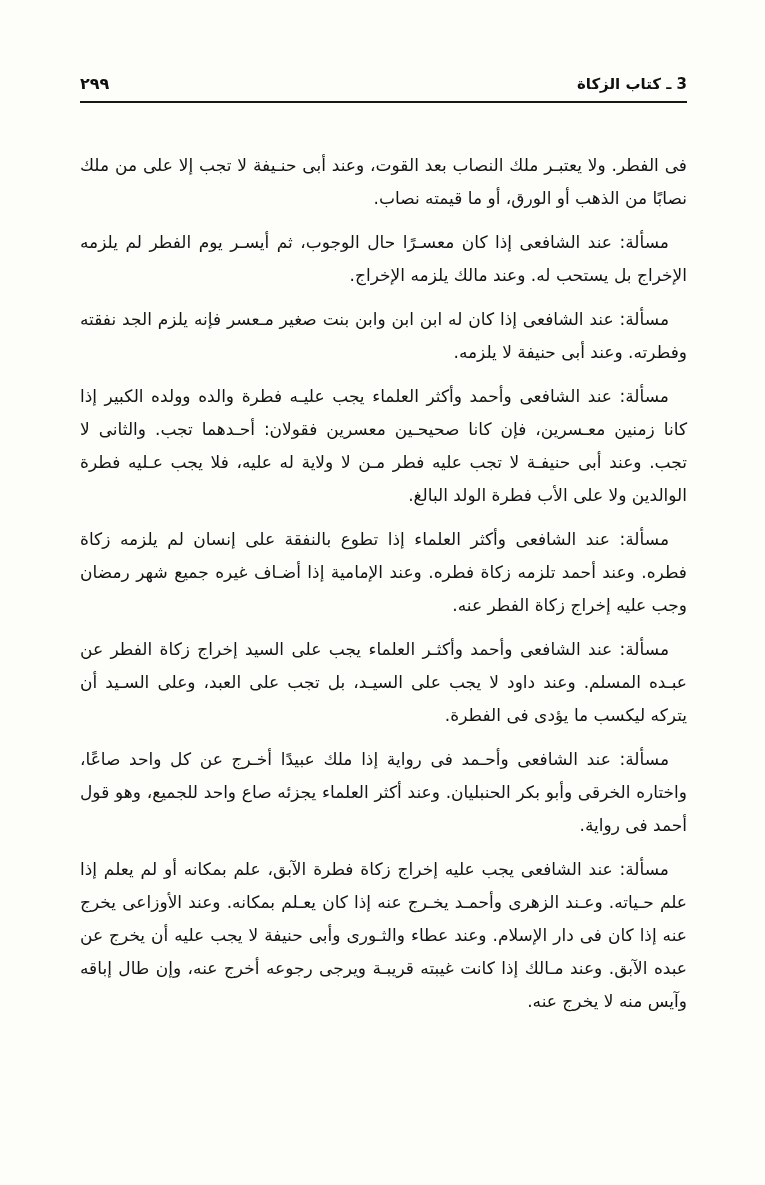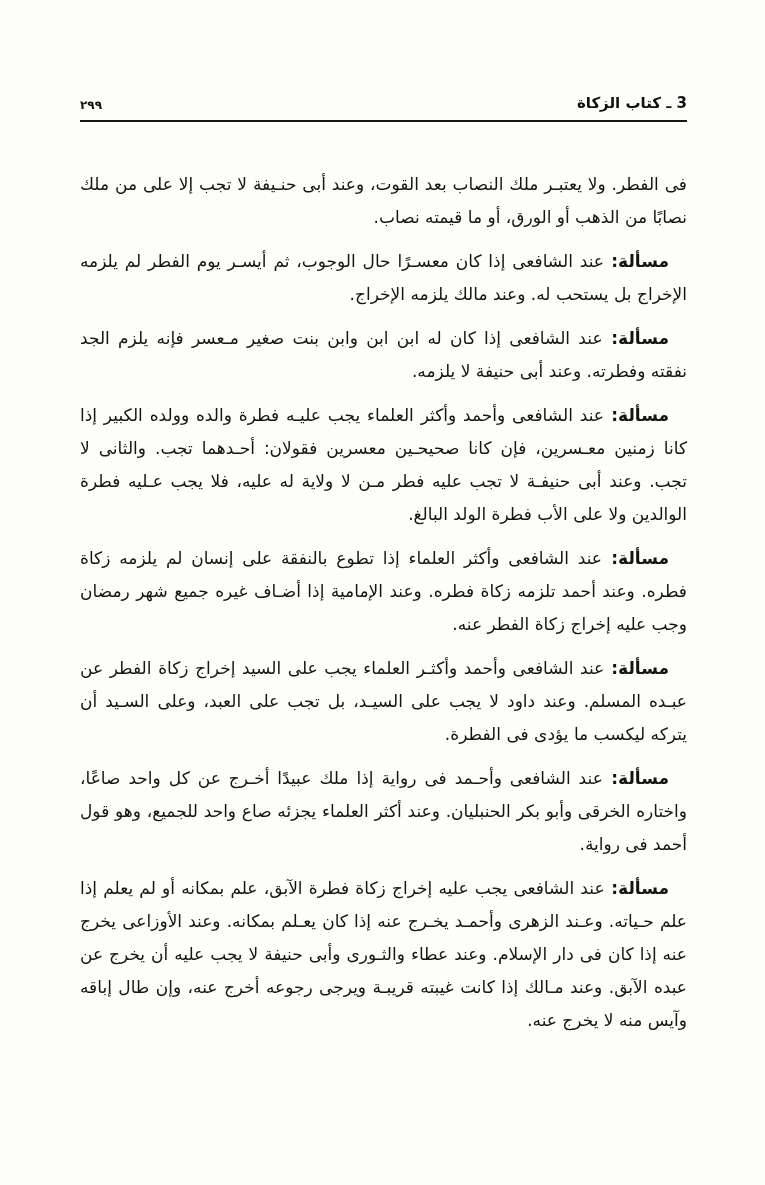--- a/index.html
+++ b/index.html
@@ -27,41 +27,41 @@
     display: flex;
     justify-content: space-between;
     align-items: flex-end;
     font-weight: bold;
     font-size: 15px;
     color: #101010;
     padding-bottom: 8px;
   }
 
   .header-title { letter-spacing: 0.2px; }
-  .header-pagenum { font-size: 12px; margin-top: 24px; }
+  .header-pagenum { font-size: 16px; }
 
   .rule {
     border: 0;
     border-top: 2.5px solid #161616;
     margin: 0 0 22px 0;
   }
 
   .body-text {
     font-size: 17px;
     line-height: 33px;
     color: #141414;
     text-align: justify;
     direction: rtl;
   }
 
   .body-text p { margin: 0 0 11px 0; }
   .body-text p.with-lead { text-indent: 18px; }
   .body-text p.continuation { text-indent: 0; margin-top: 46px; }
 
-  .lead { font-weight: bold; }
+  .lead { font-weight: normal; }
 </style>
 </head>
 <body>
 
 <div class="page">
   <div class="inner">
 
     <div class="header-row">
       <span class="header-title">3 ـ كتاب الزكاة</span>
       <span class="header-pagenum">٢٩٩</span>

